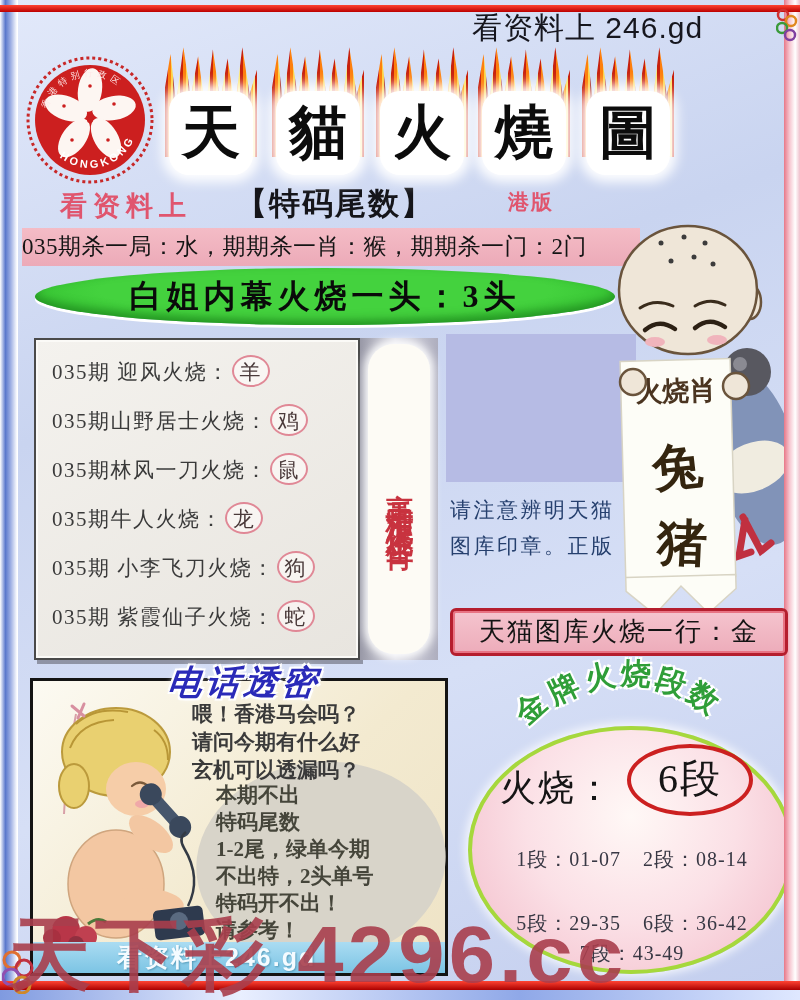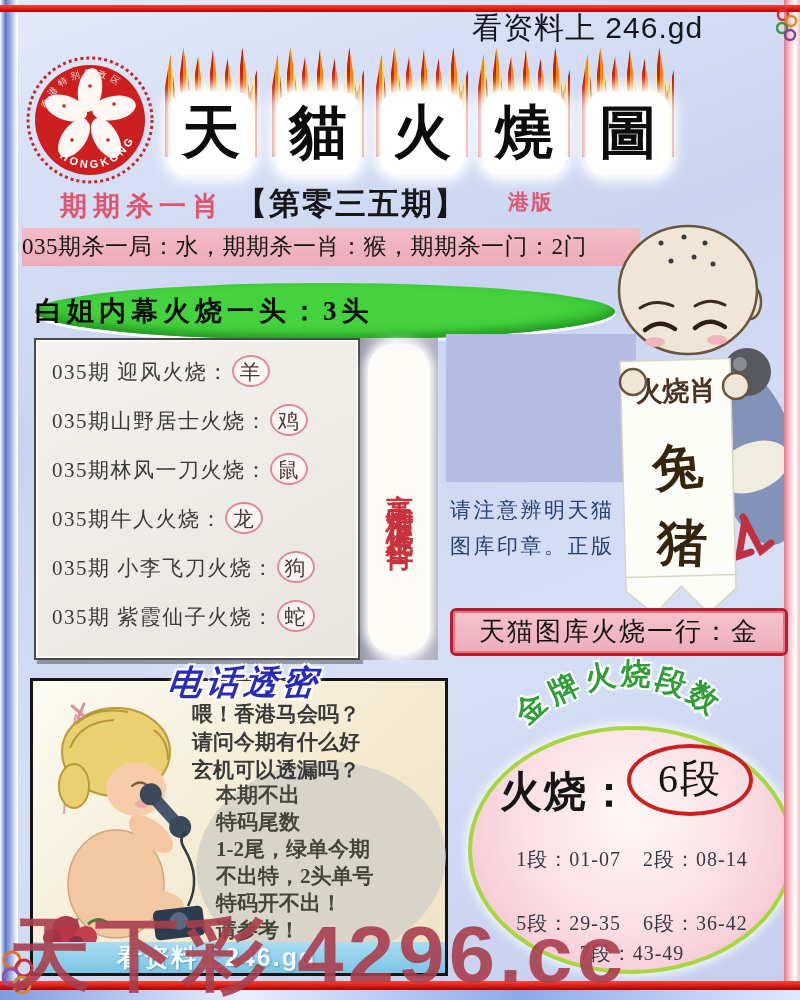--- a/index.html
+++ b/index.html
@@ -38,24 +38,24 @@
 
   
   .fax-label { left:60px; top:188px; font-size:27px; font-weight:bold; color:#e0556e; letter-spacing:6px; }
   .issue-label { left:236px; top:183px; font-size:31px; font-weight:bold; color:#15151a; letter-spacing:2px; }
   .edition-label { left:508px; top:188px; font-size:21px; font-weight:bold; color:#e0556e; letter-spacing:2px; }
 
   .kill-bar { left:22px; top:228px; width:618px; height:38px; z-index:1;
     background:linear-gradient(180deg,#f4bcc6,#ecaab8); color:#141414;
     font-size:23px; line-height:38px; letter-spacing:.5px; }
 
-  .tip-oval { left:35px; top:283px; width:580px; height:57px; z-index:1; border-radius:50%;
+  .tip-oval { left:35px; top:268px; width:580px; height:57px; z-index:1; border-radius:50%;
     background:radial-gradient(ellipse at 50% 40%, #44d23e 55%, #26b526 100%);
     box-shadow:0 3px 0 #fff, inset 0 -5px 10px rgba(20,110,20,.55);
-    color:#0a0a0a; font-size:27px; font-weight:bold; text-align:left; line-height:56px; letter-spacing:5px; }
+    color:#0a0a0a; font-size:32px; font-weight:bold; text-align:center; line-height:56px; letter-spacing:5px; }
 
   
   .fire-list { left:34px; top:338px; width:326px; height:322px; z-index:1;
     background:linear-gradient(150deg,#f4f2ee,#e8e5df); border:2px solid #4a4a4a;
     box-shadow:3px 4px 0 rgba(90,90,100,.55), inset 0 0 0 2px #fbfaf7;
     display:flex; flex-direction:column; justify-content:space-around; padding:6px 0 18px 16px; }
   .fire-row { font-size:21px; color:#3a3a3a; letter-spacing:1.5px; white-space:nowrap; }
   .zodiac-circle { display:inline-block; width:38px; height:32px; margin-left:2px;
     border:2px solid #e08896; border-radius:50%; text-align:center; line-height:30px;
     font-size:21px; color:#4a3a3a; background:rgba(255,252,250,.6); }
@@ -98,21 +98,21 @@
     background:linear-gradient(180deg,#aadcf2,#7cc4e4); color:#f4fbff; font-weight:bold;
     font-family:"Liberation Sans", sans-serif; font-size:25px; line-height:31px; padding-left:84px;
     letter-spacing:2px; text-shadow:1px 1px 2px #559ab8; }
 
   
   .seg-circle { left:468px; top:726px; width:326px; height:248px; z-index:2; border-radius:50%;
     border:4px solid #a6d83c; box-shadow:0 0 10px 3px rgba(255,255,255,.8);
     background:radial-gradient(circle at 50% 36%, #fff8f6 0%, #fbe0e6 48%, #f2bac8 100%); }
   .arc-char { position:absolute; z-index:3; font-size:30px; font-weight:bold; color:#2f9e38;
     text-shadow:-2px -2px 0 #fff,2px -2px 0 #fff,-2px 2px 0 #fff,2px 2px 0 #fff; }
-  .seg-label { left:500px; top:764px; z-index:3; font-size:42px; font-weight:bold; color:#151515; letter-spacing:2px; }
+  .seg-label { left:500px; top:764px; z-index:3; font-size:36px; font-weight:normal; color:#151515; letter-spacing:2px; }
   .seg-value { left:627px; top:744px; width:126px; height:72px; z-index:3;
     border:4px solid #cc2020; border-radius:50%; text-align:center; line-height:62px;
     font-size:40px; color:#151515; letter-spacing:2px; }
   .seg-line { position:absolute; z-index:3; width:300px; left:482px; display:flex;
     justify-content:center; gap:22px; font-size:20px; color:#383844; letter-spacing:1px; }
 
   .watermark { left:8px; top:902px; z-index:9; font-size:80px; font-weight:bold;
     font-family:"Liberation Sans", sans-serif; color:rgba(168,62,76,.9); letter-spacing:4px;
     white-space:nowrap; transform:scaleX(1.04); transform-origin:left; }
 
@@ -189,22 +189,22 @@
   </div>
   <div class="abs title-unit" style="left:478px">
     <div class="flame"></div>
     <div class="title-char">燒</div>
   </div>
   <div class="abs title-unit" style="left:582px">
     <div class="flame"></div>
     <div class="title-char">圖</div>
   </div>
 
-  <div class="abs fax-label">期期杀一肖</div>
-  <div class="abs issue-label">【第零三五期】</div>
+  <div class="abs fax-label">看资料上</div>
+  <div class="abs issue-label">【特码尾数】</div>
   <div class="abs edition-label">港版</div>
 
   <div class="abs kill-bar">035期杀一局：水，期期杀一肖：猴，期期杀一门：2门</div>
   <div class="abs tip-oval">白姐内幕火烧一头：3头</div>
 
   <div class="abs fire-list">
     <div class="fire-row"><span>035期 迎风火烧：</span><span class="zodiac-circle">羊</span></div>
     <div class="fire-row"><span>035期山野居士火烧：</span><span class="zodiac-circle">鸡</span></div>
     <div class="fire-row"><span>035期林风一刀火烧：</span><span class="zodiac-circle">鼠</span></div>
     <div class="fire-row"><span>035期牛人火烧：</span><span class="zodiac-circle">龙</span></div>

